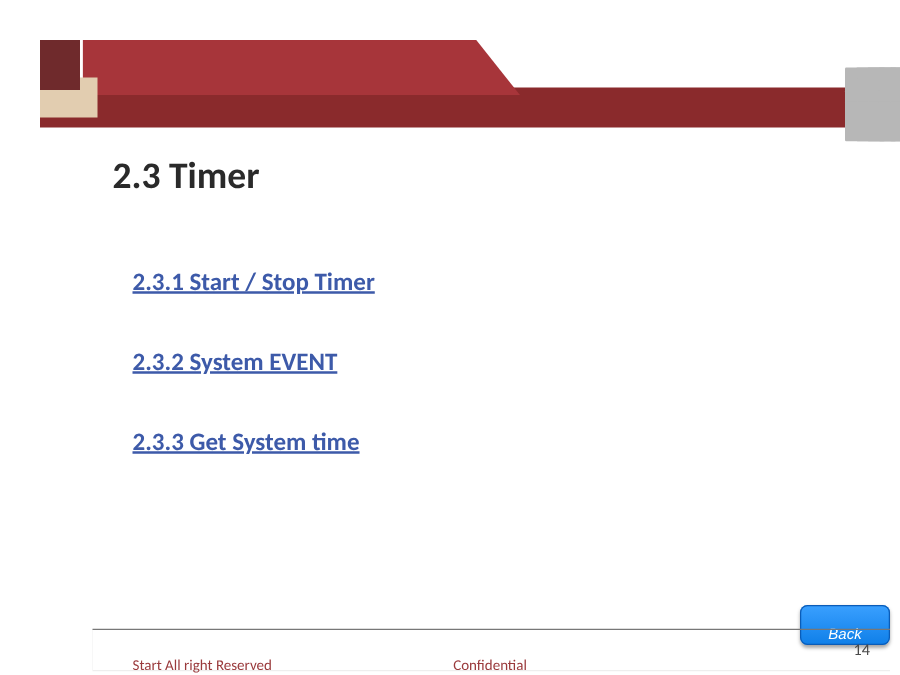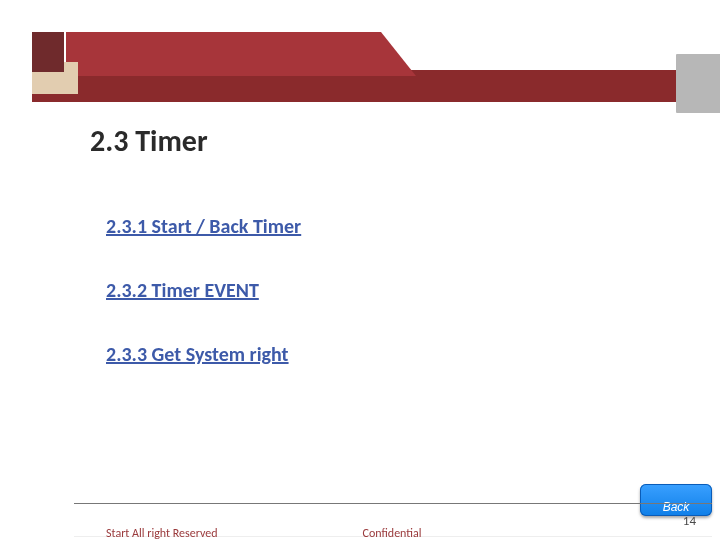--- a/index.html
+++ b/index.html
@@ -62,23 +62,23 @@
     <span></span>
       <span></span>
       <span></span>
       <span></span>
       <span></span>
   </div>
 
   <h1 class="title">2.3 Timer</h1>
 
   <nav class="links">
-    <a>2.3.1 Start / Back Timer</a>
-    <a>2.3.2 Timer EVENT</a>
-    <a>2.3.3 Get System right</a>
+    <a>2.3.1 Start / Stop Timer</a>
+    <a>2.3.2 System EVENT</a>
+    <a>2.3.3 Get System time</a>
   </nav>
 
   <button class="back-btn">Back</button>
 
   <div class="foot-rule"></div>
   <div class="foot-left">Start All right Reserved</div>
   <div class="foot-mid">Confidential</div>
   <div class="page-num">14</div>
 </div>
 

